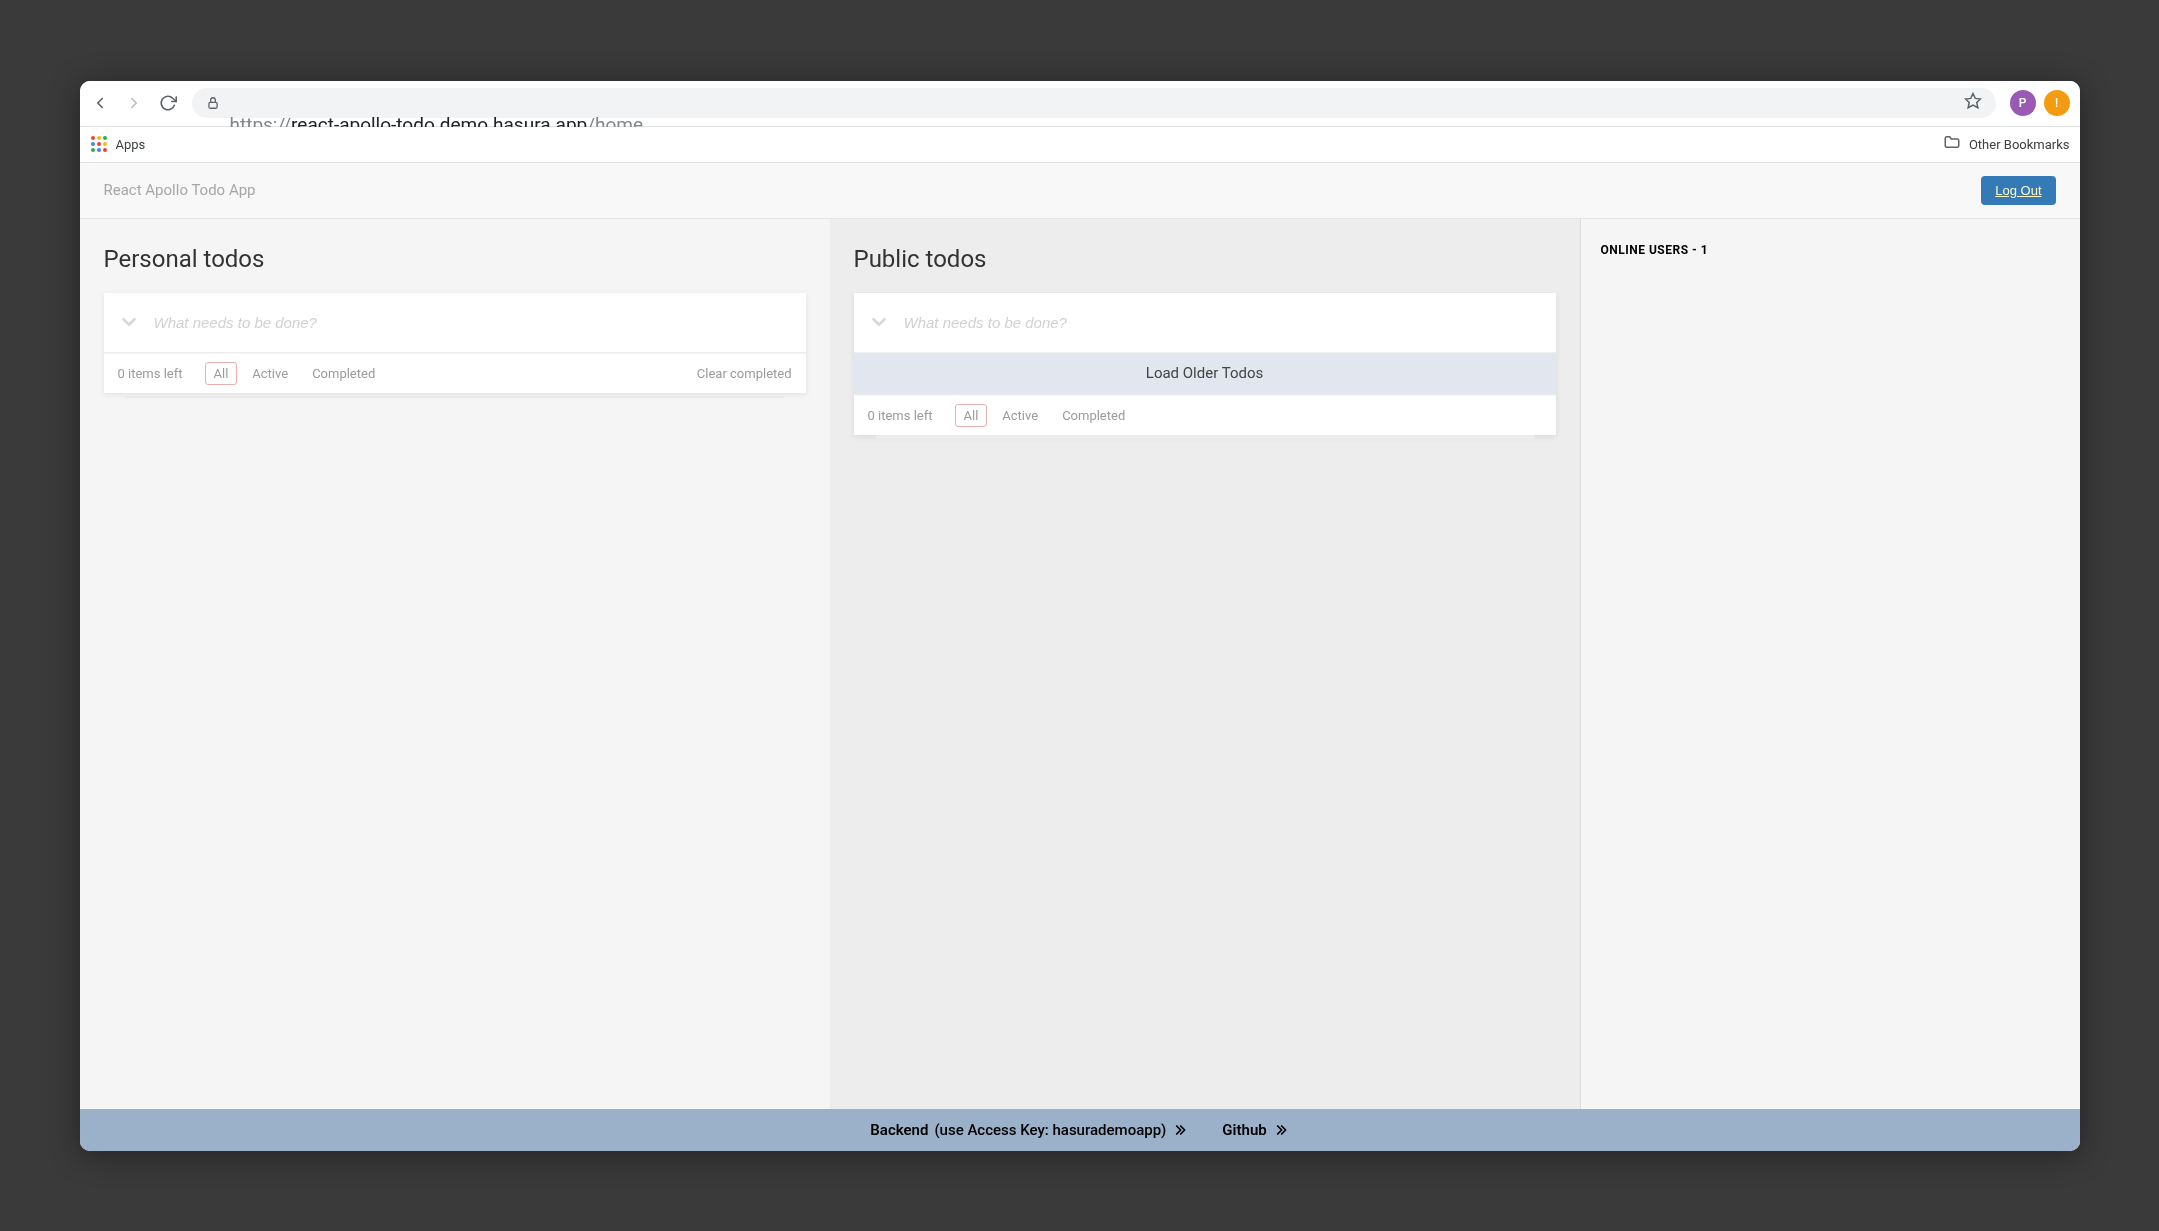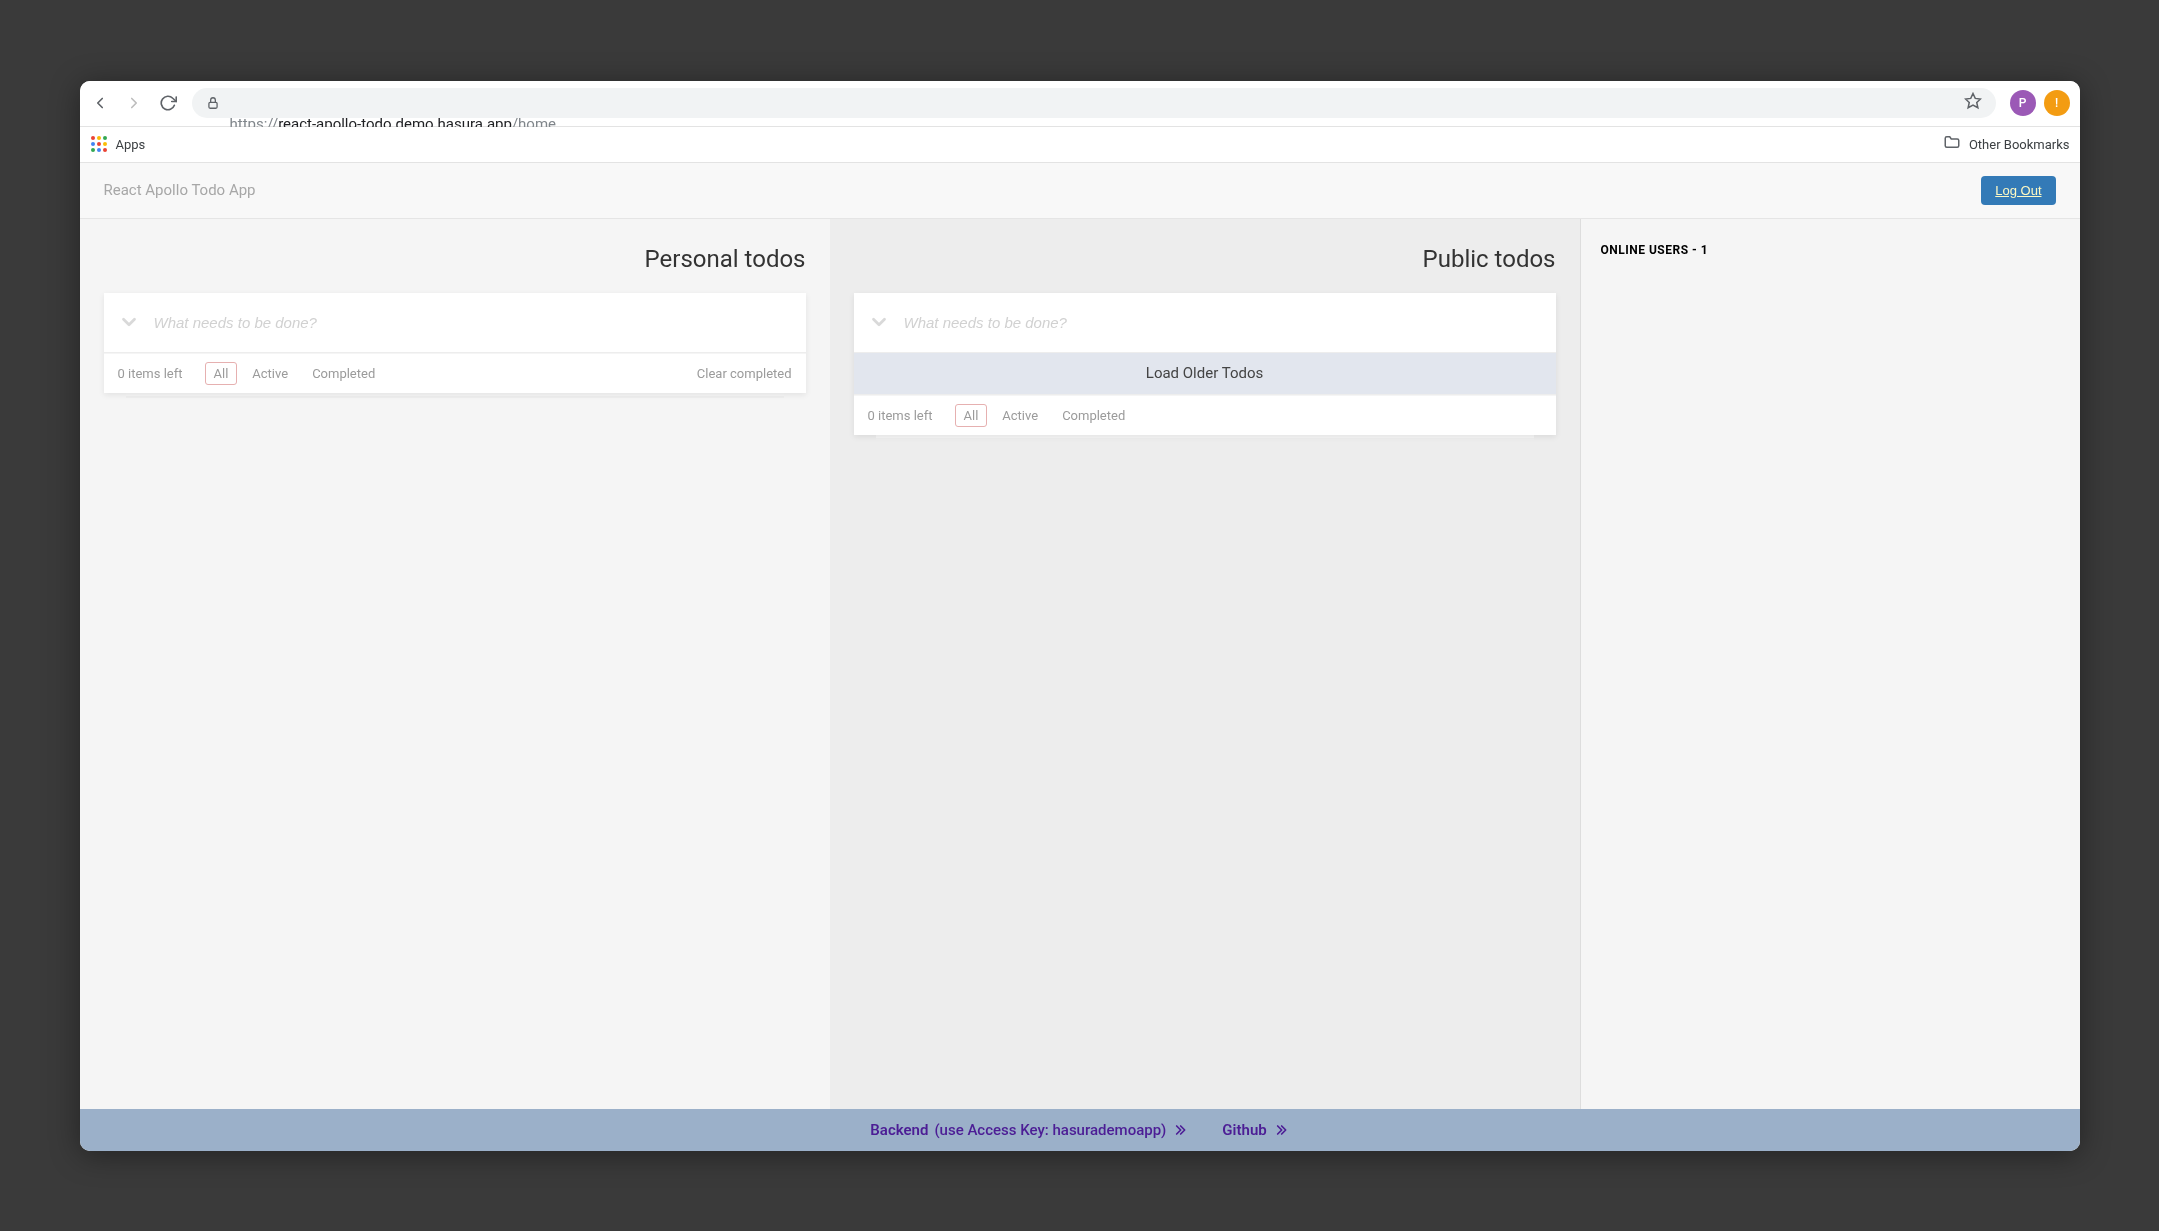--- a/index.html
+++ b/index.html
@@ -38,21 +38,21 @@
   flex: 1;
   height: 30px;
   background: #f1f3f4;
   border-radius: 15px;
   display: flex;
   align-items: center;
   padding: 0 14px;
   gap: 10px;
 }
 .address-bar .lock { color: #5f6368; display: flex; align-items: center; }
-.url { font-size: 15px; color: #202124; margin-top: 42px; }
+.url { font-size: 19px; color: #202124; margin-top: 42px; }
 .url .dim { color: #80868b; }
 .star-icon { margin-left: auto; color: #5f6368; cursor: pointer; }
 .avatar-group { display: flex; align-items: center; gap: 8px; margin-left: 14px; }
 .avatar-circle {
   width: 26px; height: 26px; border-radius: 50%;
   display: flex; align-items: center; justify-content: center;
   color: #fff; font-size: 12px; font-weight: 500;
 }
 .avatar-p { background: #9b59b6; }
 .avatar-warn { background: #f39c12; }
@@ -94,21 +94,21 @@
   text-decoration: underline;
 }
 
 
 .content { flex: 1; display: flex; background: #ededed; overflow: hidden; }
 .col { display: flex; flex-direction: column; }
 .col-personal { width: 37.5%; background: #f5f5f5; }
 .col-public { flex: 1; background: #ededed; }
 .col-users { width: 25%; background: #f5f5f5; border-left: 1px solid #ddd; padding: 24px 20px; }
 
-.section-title { font-size: 24px; color: #333; font-weight: 400; padding: 26px 24px 20px 24px; text-align: right; }
+.section-title { font-size: 24px; color: #333; font-weight: 400; padding: 26px 24px 20px 24px; }
 
 
 .todo-card {
   margin: 0 24px;
   background: #fff;
   box-shadow: 0 2px 6px rgba(0,0,0,0.08), 0 25px 0 -22px #f6f6f6, 0 27px 0 -22px #efefef;
 }
 .todo-input-row {
   display: flex;
   align-items: center;
@@ -173,21 +173,21 @@
 
 
 .app-footer {
   height: 42px;
   background: #9bb0c9;
   display: flex;
   align-items: center;
   justify-content: center;
   gap: 34px;
   font-size: 15px;
-  color: #4c1d95;
+  color: #000000;
   font-weight: 600;
 }
 .fl { display: flex; align-items: center; gap: 6px; cursor: pointer; }
 .fl .sub { font-weight: 500; }
 .chev-right { display: inline-flex; }
 </style>
 </head>
 <body>
 
 <div class="outer-window">

